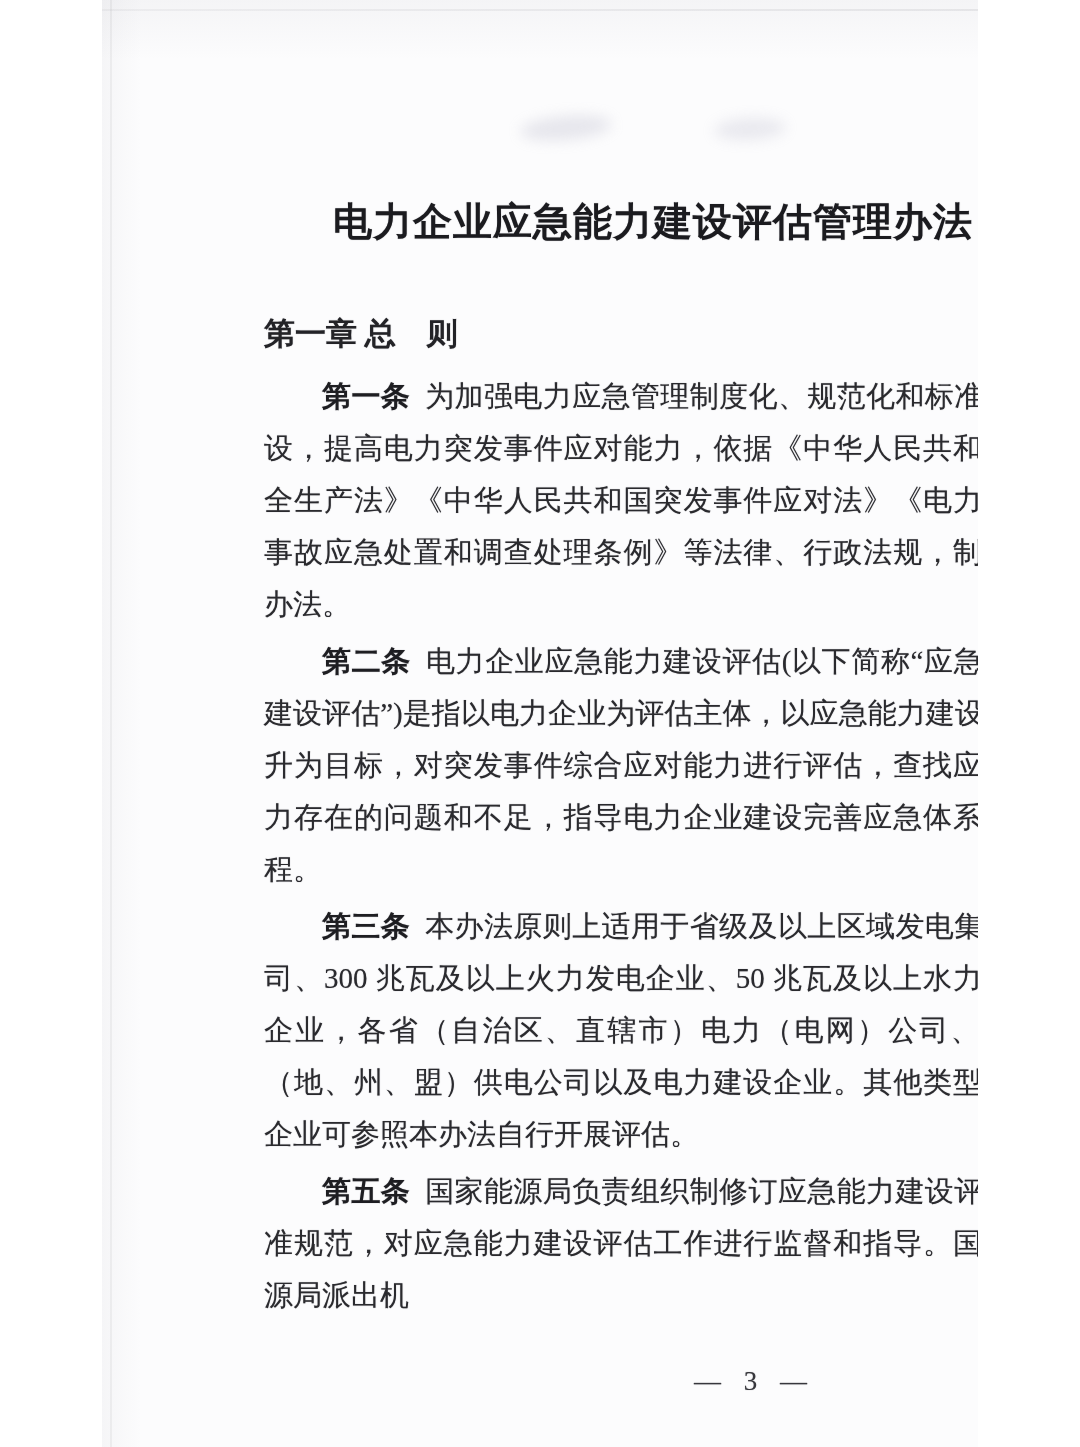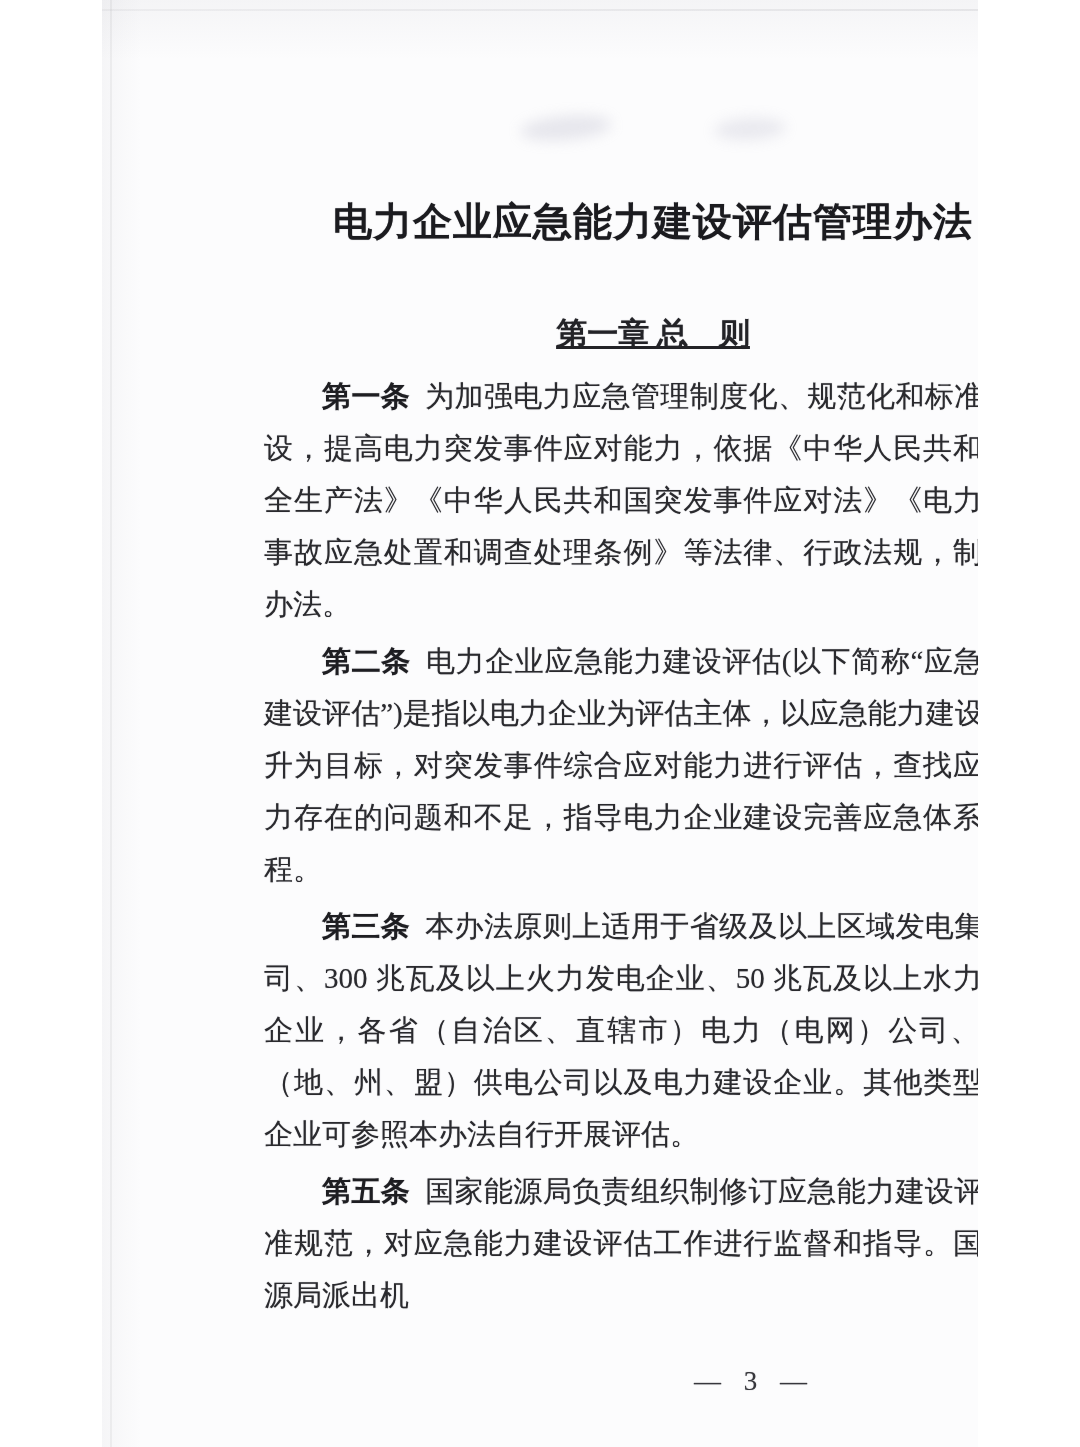--- a/index.html
+++ b/index.html
@@ -56,26 +56,25 @@
     margin: 198px 0 0 0;
     text-align: center;
     font-size: 39px;
     font-weight: 700;
     letter-spacing: 1px;
     color: #1b1b1f;
     line-height: 48px;
   }
   .chapter {
     margin: 70px 0 12px 0;
-    text-align: center;
+    text-align: left;
     font-size: 31px;
     font-weight: 700;
     color: #232327;
     line-height: 36px;
-    text-decoration: underline;
   }
   .body-text {
     margin-top: 18px;
   }
   .para {
     margin: 5px 0 0 0;
     font-size: 29px;
     line-height: 52px;
     text-align: justify;
     text-indent: 58px;

